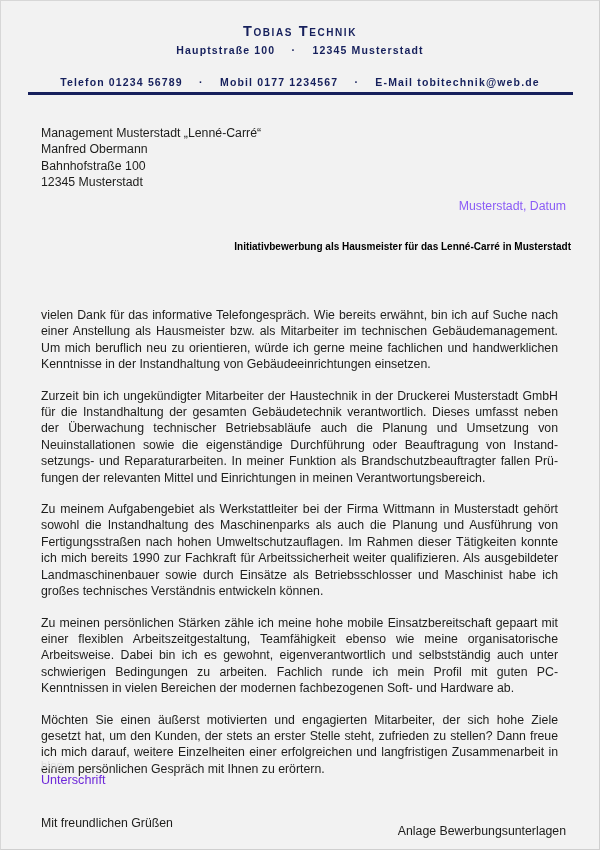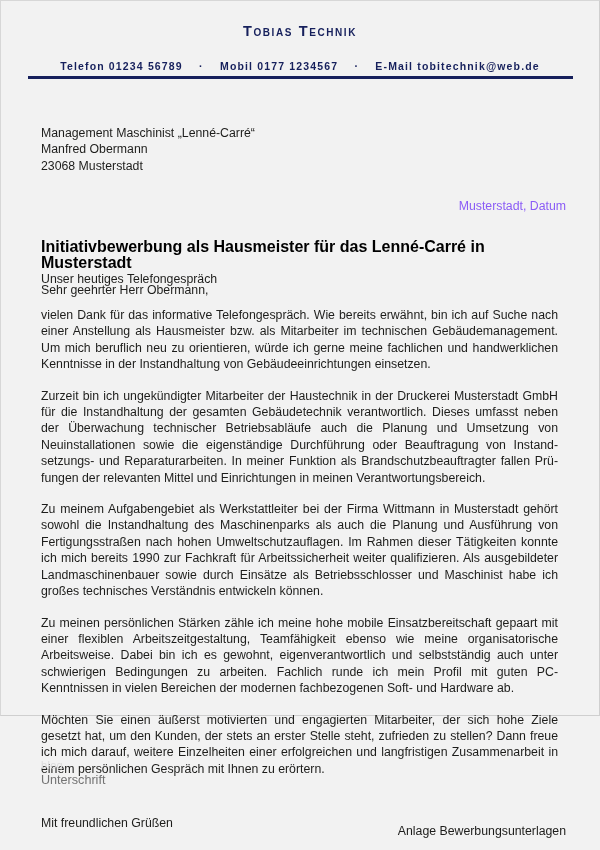--- a/index.html
+++ b/index.html
@@ -11,21 +11,21 @@
     height: 850px;
     background: #f2f2f2;
     font-family: "Liberation Sans", sans-serif;
     color: #1d1d1b;
     overflow: hidden;
   }
   .page {
     position: relative;
     box-sizing: border-box;
     width: 600px;
-    height: 716px;
+    height: 850px;
     background: #f2f2f2;
     border: 1px solid #d7d7d7;
     border-bottom-color: #cfcfcf;
     border-right-color: #cfcfcf;
     padding: 0 22px;
   }
 
   
   .letterhead {
     padding-top: 22px;
@@ -80,24 +80,25 @@
     color: #8b5cf6;
   }
 
   .subject {
     position: absolute;
     left: 40px;
     top: 238px;
     width: 530px;
   }
   .subject-main {
-    font-size: 16px;
+    font-size: 10px;
     font-weight: bold;
     line-height: 16px;
     color: #000;
+    text-align: right;
   }
   .subject-sub {
     font-size: 12.3px;
     line-height: 16.5px;
     color: #1d1d1b;
   }
 
   .salutation {
     position: absolute;
     left: 40px;
@@ -137,57 +138,57 @@
   }
   .watermark {
     font-size: 11px;
     color: #dcdcdc;
     line-height: 12px;
     letter-spacing: 0.3px;
   }
   .signature {
     margin-top: 1px;
     font-size: 12.6px;
-    color: #737373;
+    color: #6d28d9;
     line-height: 16px;
   }
   .enclosure {
     position: absolute;
     right: 33px;
     top: 823px;
     font-size: 12.3px;
     color: #1d1d1b;
     text-align: right;
   }
 </style>
 </head>
 <body>
 
 <div class="page">
 
   <div class="letterhead">
     <div class="lh-name">Tobias Technik</div>
+    <div class="lh-line2">Hauptstraße 100    ·    12345 Musterstadt</div>
     <div class="lh-line3">Telefon 01234 56789    ·    Mobil 0177 1234567    ·    E-Mail tobitechnik@web.de</div>
     <div class="lh-rule"></div>
   </div>
 
   <div class="recipient">
-    <div>Management Maschinist „Lenné-Carré“</div>
+    <div>Management Musterstadt „Lenné-Carré“</div>
     <div>Manfred Obermann</div>
-    <div>23068 Musterstadt</div>
+    <div>Bahnhofstraße 100</div>
+    <div>12345 Musterstadt</div>
   </div>
 
   <div class="datecity">Musterstadt, Datum</div>
 
   <div class="subject">
     <div class="subject-main">Initiativbewerbung als Hausmeister für das Lenné-Carré in Musterstadt</div>
-    <div class="subject-sub">Unser heutiges Telefongespräch</div>
-  </div>
-
-  <div class="salutation">Sehr geehrter Herr Obermann,</div>
+  </div>
+
 
   <div class="body">
     <p>vielen Dank für das informative Telefongespräch. Wie bereits erwähnt, bin ich auf Suche nach einer Anstellung als Hausmeister bzw. als Mitarbeiter im technischen Gebäudemanagement. Um mich beruflich neu zu orientieren, würde ich gerne meine fachlichen und handwerklichen Kenntnisse in der Instandhaltung von Gebäudeeinrichtungen einsetzen.</p>
     <p>Zurzeit bin ich ungekündigter Mitarbeiter der Haustechnik in der Druckerei Musterstadt GmbH für die Instandhaltung der gesamten Gebäudetechnik verantwortlich. Dieses umfasst neben der Überwachung technischer Betriebsabläufe auch die Planung und Umsetzung von Neuinstallationen sowie die eigenständige Durchführung oder Beauftragung von Instand-setzungs- und Reparaturarbeiten. In meiner Funktion als Brandschutzbeauftragter fallen Prü-fungen der relevanten Mittel und Einrichtungen in meinen Verantwortungsbereich.</p>
     <p>Zu meinem Aufgabengebiet als Werkstattleiter bei der Firma Wittmann in Musterstadt gehört sowohl die Instandhaltung des Maschinenparks als auch die Planung und Ausführung von Fertigungsstraßen nach hohen Umweltschutzauflagen. Im Rahmen dieser Tätigkeiten konnte ich mich bereits 1990 zur Fachkraft für Arbeitssicherheit weiter qualifizieren. Als ausgebildeter Landmaschinenbauer sowie durch Einsätze als Betriebsschlosser und Maschinist habe ich großes technisches Verständnis entwickeln können.</p>
     <p>Zu meinen persönlichen Stärken zähle ich meine hohe mobile Einsatzbereitschaft gepaart mit einer flexiblen Arbeitszeitgestaltung, Teamfähigkeit ebenso wie meine organisatorische Arbeitsweise. Dabei bin ich es gewohnt, eigenverantwortlich und selbstständig auch unter schwierigen Bedingungen zu arbeiten. Fachlich runde ich mein Profil mit guten PC-Kenntnissen in vielen Bereichen der modernen fachbezogenen Soft- und Hardware ab.</p>
     <p>Möchten Sie einen äußerst motivierten und engagierten Mitarbeiter, der sich hohe Ziele gesetzt hat, um den Kunden, der stets an erster Stelle steht, zufrieden zu stellen? Dann freue ich mich darauf, weitere Einzelheiten einer erfolgreichen und langfristigen Zusammenarbeit in einem persönlichen Gespräch mit Ihnen zu erörtern.</p>
   </div>
 
   <div class="closing">Mit freundlichen Grüßen</div>

